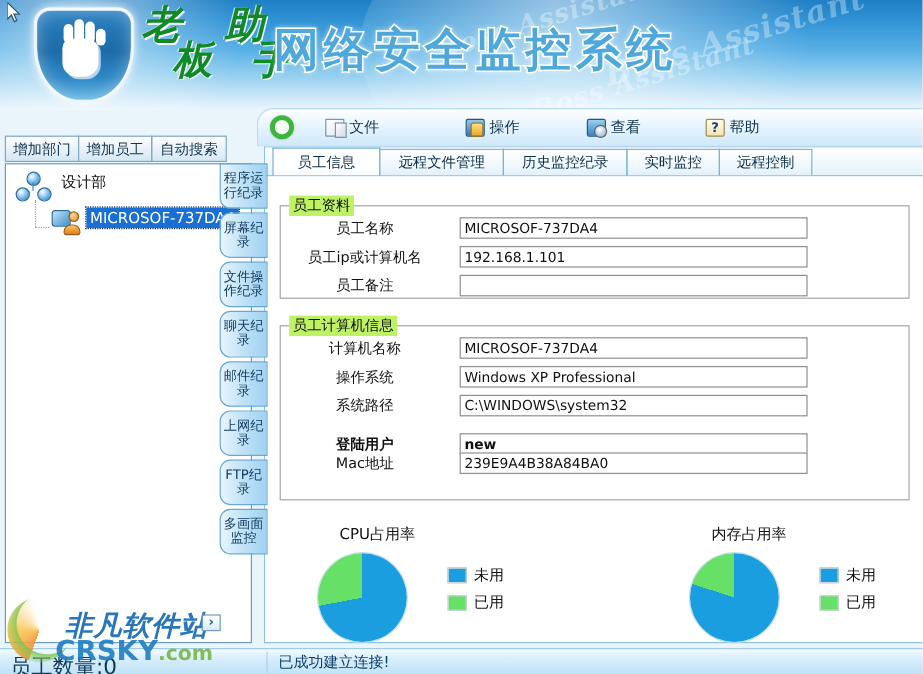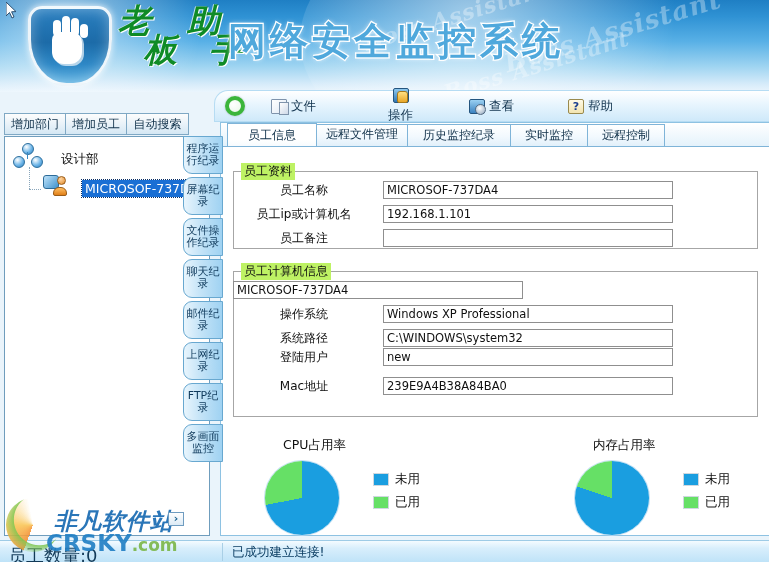--- a/index.html
+++ b/index.html
@@ -126,21 +126,21 @@
     border: 1px solid #7fa8c4; margin-right: -1px;
     font-size: 12px; color: #11324b; white-space: nowrap; text-align:center;
     cursor: default;
   }
 
   
   #tree-panel {
     position: absolute; left: 4px; top: 136px; width: 206px; height: 400px;
     background: #ffffff; border: 1px solid #6f9dbd; overflow: hidden;
   }
-  .tree-node { position: absolute; display: flex; align-items: flex-end; gap: 15px; }
+  .tree-node { position: absolute; display: flex; align-items: flex-start; gap: 5px; }
   #node-dept { left: 8px; top: 6px; }
   #node-child { left: 38px; top: 36px; }
   .tree-line-v { position:absolute; left: 24px; top: 30px; width:0; height:22px; border-left:1px dotted #8aa6bb; }
   .tree-line-h { position:absolute; left: 24px; top: 52px; width:12px; height:0; border-top:1px dotted #8aa6bb; }
   .icon-dept { width: 30px; height: 26px; position: relative; flex:none; }
   .icon-dept i {
     position:absolute; width:12px; height:12px; border-radius:50%;
     background: radial-gradient(circle at 35% 30%, #ffffff, #6fb6e8 55%, #2a7cbb);
     border:1px solid #2d6f9e;
   }
@@ -339,21 +339,21 @@
     <polygon points="0,0 0,14 3.5,10.5 6,16 8,15 5.6,9.8 10,9.6" fill="#ffffff" stroke="#2a4f70" stroke-width="1"></polygon>
   </svg>
 
   <div id="menubar">
     <div class="ring-icon"></div>
 
     <div class="menu-item">
       <span class="mi-icon ic-file"></span>
       <span>文件</span>
     </div>
-    <div class="menu-item" style="margin-left:56px;flex-direction:column;">
+    <div class="menu-item" style="margin-left:56px;">
       <span class="mi-icon ic-op"></span>
       <span>操作</span>
     </div>
     <div class="menu-item" style="margin-left:40px;">
       <span class="mi-icon ic-view"></span>
       <span>查看</span>
     </div>
     <div class="menu-item" style="margin-left:38px;">
       <span class="mi-icon ic-help">?</span>
       <span>帮助</span>
@@ -399,21 +399,21 @@
     <div class="vtab">上网纪录</div>
     <div class="vtab">FTP纪录</div>
     <div class="vtab">多画面监控</div>
   </div>
 
   <div id="main">
 
     <div id="tabstrip">
       <div style="width:6px;"></div>
       <div class="tab active" style="width:90px; text-align:center;">员工信息</div>
-      <div class="tab" style="width:92px; text-align:center;font-family:Liberation Mono, monospace;">远程文件管理</div>
+      <div class="tab" style="width:104px; text-align:center;">远程文件管理</div>
       <div class="tab" style="width:104px; text-align:center;">历史监控纪录</div>
       <div class="tab" style="width:78px; text-align:center;">实时监控</div>
       <div class="tab" style="width:78px; text-align:center;">远程控制</div>
     </div>
 
     <div id="tabpage">
 
       <div class="groupbox" style="left:12px; top:24px; width:525px; height:78px;">
         <div class="gb-frame"></div>
         <div class="gb-title">员工资料</div>
@@ -430,31 +430,32 @@
           <span class="flabel">员工备注</span>
           <span class="finput" style="width:290px;"></span>
         </div>
       </div>
 
       <div class="groupbox" style="left:12px; top:124px; width:525px; height:146px;">
         <div class="gb-frame"></div>
         <div class="gb-title">员工计算机信息</div>
 
         <div class="frow" style="left:0; top:10px; width:100%;">
+          <span class="flabel">计算机名称</span>
           <span class="finput" style="width:290px;">MICROSOF-737DA4</span>
         </div>
         <div class="frow" style="left:0; top:34px; width:100%;">
           <span class="flabel">操作系统</span>
           <span class="finput" style="width:290px;">Windows XP Professional</span>
         </div>
         <div class="frow" style="left:0; top:58px; width:100%;">
           <span class="flabel">系统路径</span>
           <span class="finput" style="width:290px;">C:\WINDOWS\system32</span>
         </div>
-        <div class="frow" style="left:0; top:77px; width:100%;">
+        <div class="frow" style="left:0; top:90px; width:100%;font-weight:bold;">
           <span class="flabel">登陆用户</span>
           <span class="finput" style="width:290px;">new</span>
         </div>
         <div class="frow" style="left:0; top:106px; width:100%;">
           <span class="flabel">Mac地址</span>
           <span class="finput" style="width:290px;">239E9A4B38A84BA0</span>
         </div>
       </div>
 
       <div class="chart-wrap" style="left:20px; top:290px; width:230px; height:110px;">

